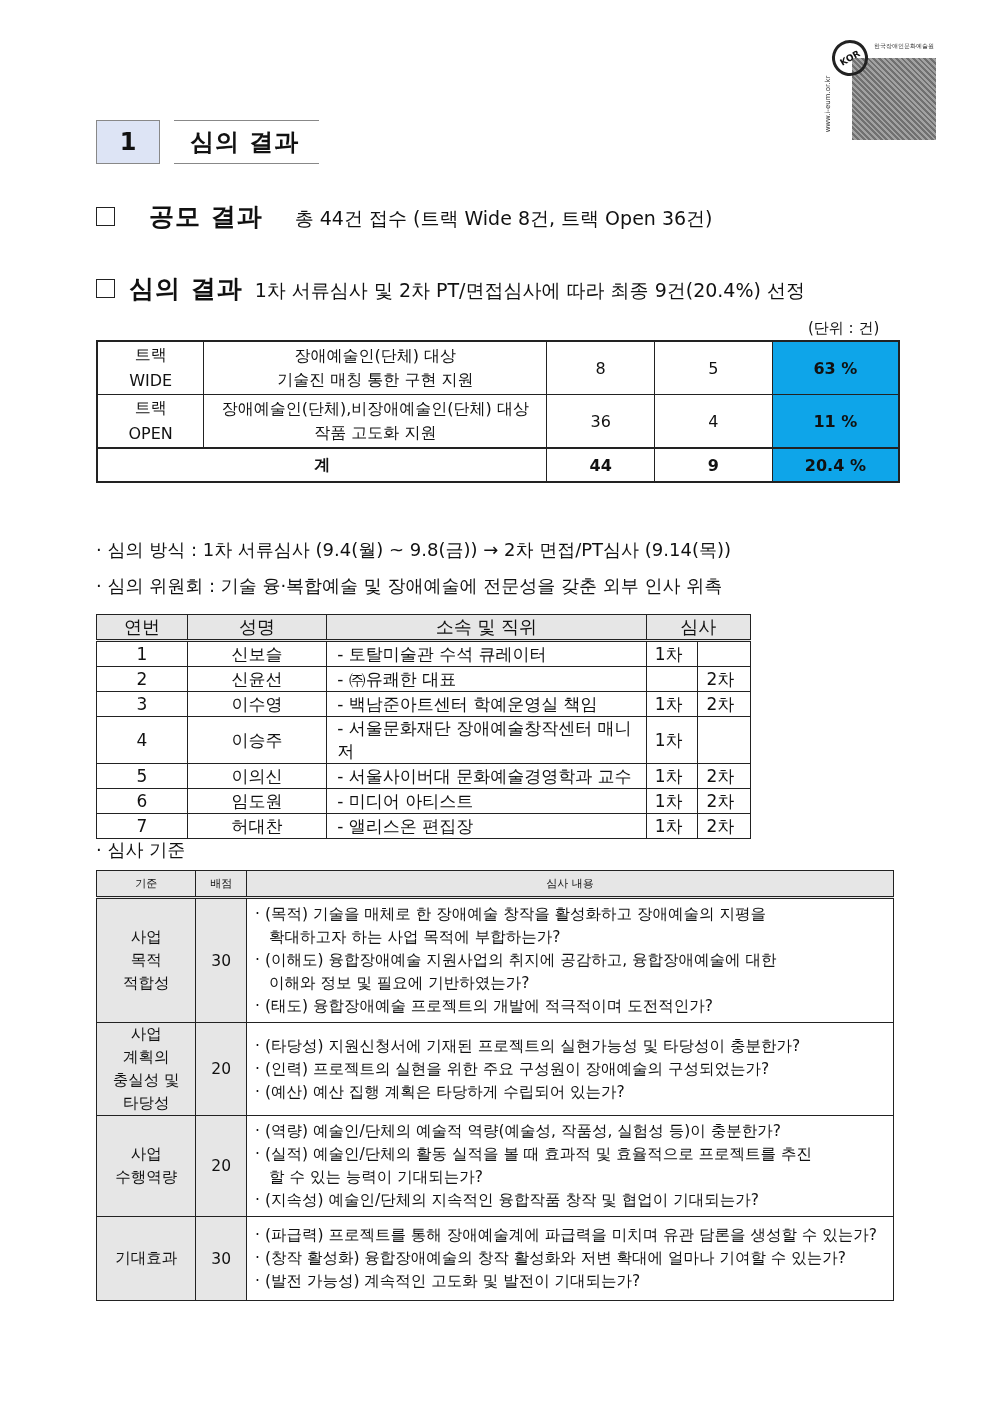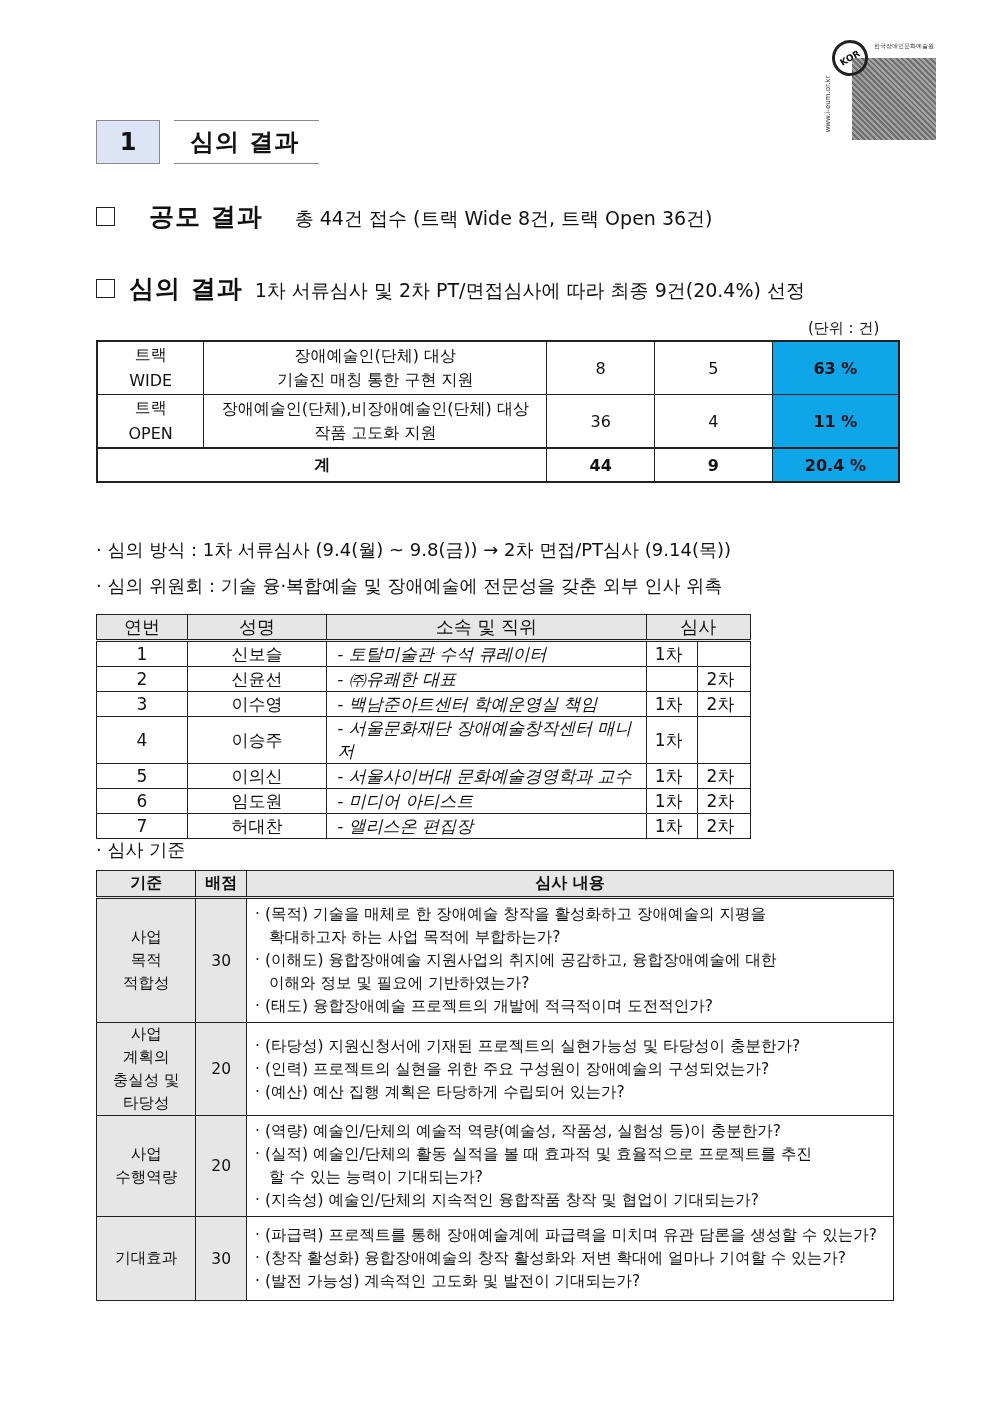--- a/index.html
+++ b/index.html
@@ -22,24 +22,24 @@
   td,th{border:1px solid #222;text-align:center;vertical-align:middle;padding:0;}
   .t1{left:96px;top:340px;width:804px;font-size:16px;}
   .t1 th{background:#e6e6e6;font-size:18px;font-weight:bold;height:22px;border-bottom:3px double #222;}
   .t1 .hl{background:#0ea5e9;font-weight:bold;}
   .t1 tr.total td{border-top:2px solid #222;font-weight:bold;height:32px;}
   .t1{border:2px solid #222;}
   .bullet{left:96px;font-size:18px;white-space:nowrap;}
   .t2{left:96px;top:614px;width:655px;font-size:17px;padding-left:44px;}
   .t2 th{background:#e6e6e6;font-weight:normal;font-size:18px;height:23px;border-bottom:3px double #222;}
   .t2 td{height:24px;}
-  .t2 td.aff{text-align:left;padding-left:10px;font-style:italic;}
+  .t2 td.aff{text-align:left;padding-left:10px;}
   .t2 td.ex{text-align:left;padding-left:8px;}
   .t3{left:96px;top:870px;width:798px;font-size:15.5px;border:1px solid #222;}
-  .t3 th{background:#e6e6e6;font-size:16px;height:25px;border-bottom:3px double #222;font-weight:bold;}
+  .t3 th{background:#e6e6e6;font-size:11px;height:25px;border-bottom:3px double #222;font-weight:normal;}
   .t3 td.cat{background:#e6e6e6;line-height:23px;}
   .t3 td.pts{background:#e6e6e6;}
   .t3 td.content{text-align:left;padding:4px 8px;line-height:23px;margin-top:48px;}
   .t3 .line{white-space:nowrap;}
   .t3 .indent{padding-left:14px;}
 </style>
 </head>
 <body>
 
 <div class="abs logo">

